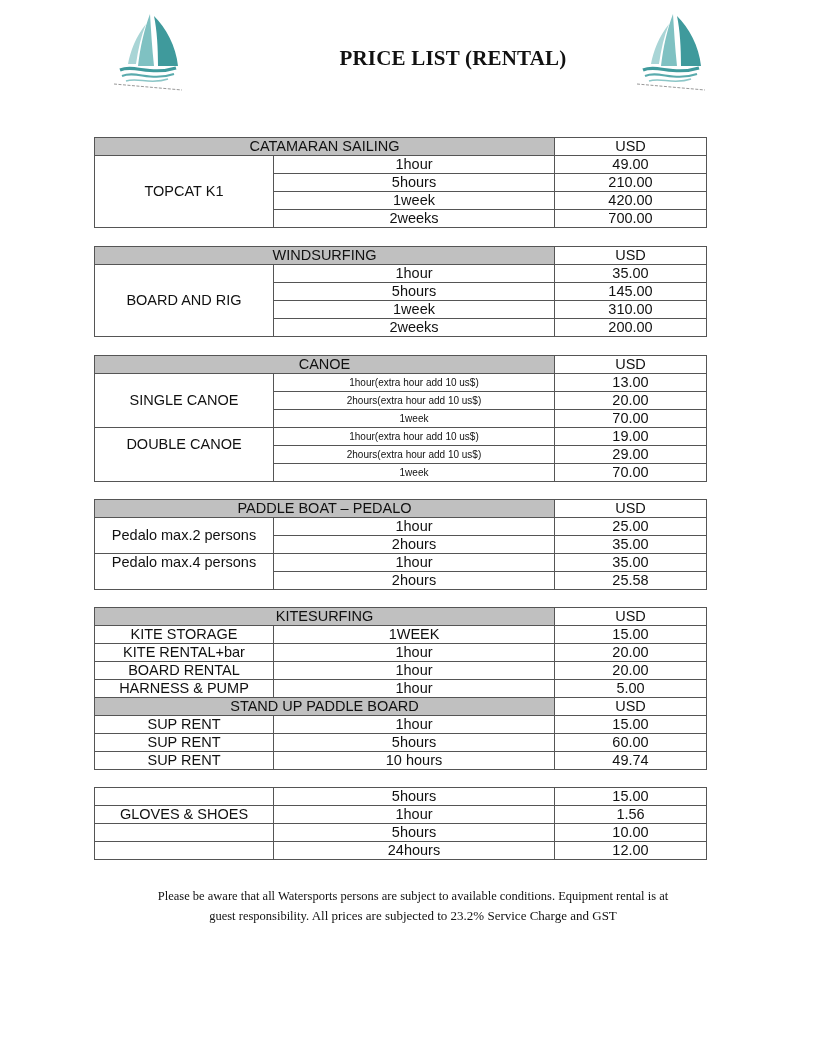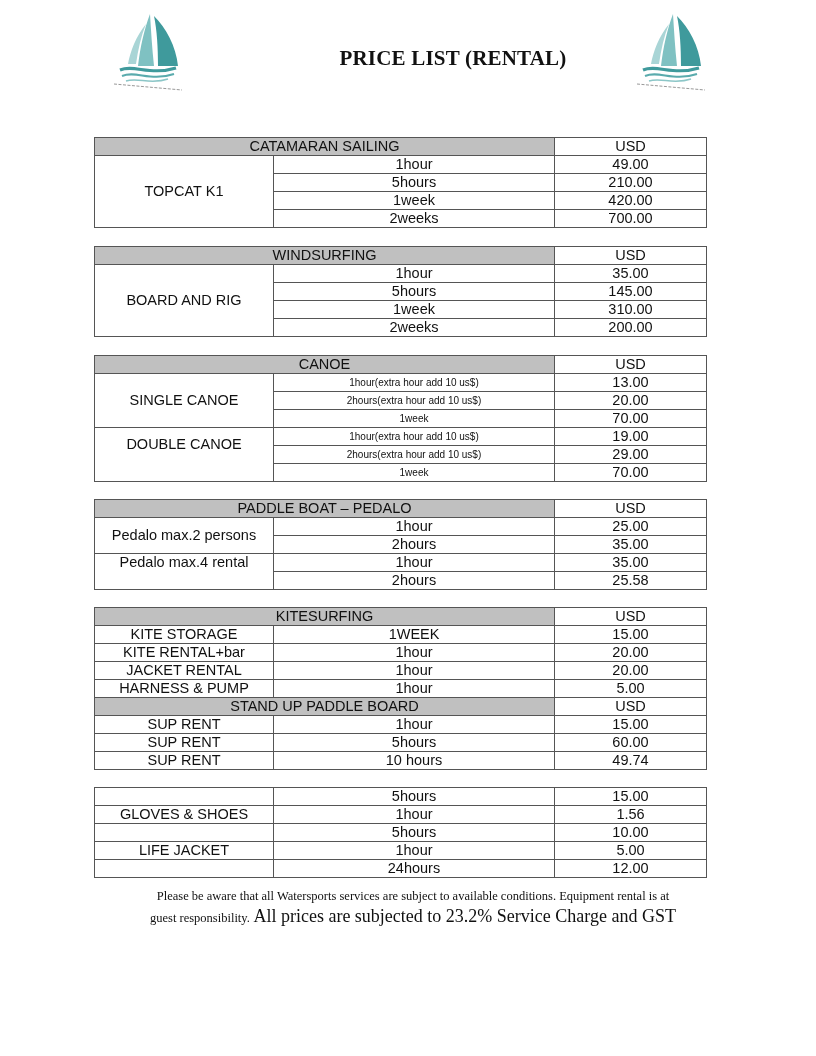--- a/index.html
+++ b/index.html
@@ -9,21 +9,21 @@
   .logo-right { left: 633px; }
   .title { position: absolute; top: 46px; left: 0; width: 816px; text-align: center; font-family: "Liberation Serif", serif; font-weight: bold; font-size: 21px; letter-spacing: 0.2px; padding-left: 45px; }
   table.pl { position: absolute; left: 94px; border-collapse: collapse; table-layout: fixed; width: 612px; font-family: Liberation Sans, sans-serif; font-size: 14.5px; margin-top: 26px; }
   table.pl td { border: 1px solid #555; height: 17px; padding: 0; text-align: center; line-height: 17px; white-space: nowrap; overflow: hidden; }
   table.pl col.c1 { width: 179px; }
   table.pl col.c2 { width: 281px; }
   table.pl col.c3 { width: 152px; }
   td.hdr { background: #c0c0c0; }
   td.small { font-size: 10px; border-radius: 9px; }
   .note { position: absolute; left: 107px; width: 612px; top: 886px; text-align: center; font-family: "Liberation Serif", serif; font-size: 12.5px; line-height: 20px; }
-  .note .big { font-size: 18px; }
+  .note .big { font-size: 13px; }
 </style>
 </head>
 <body>
 
 <svg class="logo logo-left" viewBox="0 0 76 82">
   <path d="M40 4 C34 20 30 38 28 56 L44 56 C42 38 41 20 40 4 Z" fill="#7fc1c2"></path>
   <path d="M44 6 C56 18 66 36 68 56 L48 56 C48 38 47 20 44 6 Z" fill="#3f9a9c"></path>
   <path d="M36 14 C26 26 20 42 18 54 L26 54 C28 40 31 26 36 14 Z" fill="#a9d5d6"></path>
   <path d="M10 60 C24 54 40 66 66 58" stroke="#3f9a9c" stroke-width="3" fill="none"></path>
   <path d="M12 66 C26 60 40 72 64 64" stroke="#5aabad" stroke-width="2" fill="none"></path>
@@ -158,21 +158,21 @@
   <tr>
     <td rowspan="2">Pedalo max.2 persons</td>
     <td>1hour</td>
     <td>25.00</td>
   </tr>
   <tr>
     <td>2hours</td>
     <td>35.00</td>
   </tr>
   <tr>
-    <td rowspan="2" style="vertical-align:top">Pedalo max.4 rental</td>
+    <td rowspan="2" style="vertical-align:top">Pedalo max.4 persons</td>
     <td>1hour</td>
     <td>35.00</td>
   </tr>
   <tr>
     <td>2hours</td>
     <td>25.58</td>
   </tr>
 </tbody>
   </table>
 
@@ -191,21 +191,21 @@
     <td>KITE STORAGE</td>
     <td>1WEEK</td>
     <td>15.00</td>
   </tr>
   <tr>
     <td>KITE RENTAL+bar</td>
     <td>1hour</td>
     <td>20.00</td>
   </tr>
   <tr>
-    <td>JACKET RENTAL</td>
+    <td>BOARD RENTAL</td>
     <td>1hour</td>
     <td>20.00</td>
   </tr>
   <tr>
     <td>HARNESS &amp; PUMP</td>
     <td>1hour</td>
     <td>5.00</td>
   </tr>
   <tr>
     <td class="hdr" colspan="2">STAND UP PADDLE BOARD</td>
@@ -245,28 +245,23 @@
     <td>GLOVES &amp; SHOES</td>
     <td>1hour</td>
     <td>1.56</td>
   </tr>
   <tr>
     <td></td>
     <td>5hours</td>
     <td>10.00</td>
   </tr>
   <tr>
-    <td>LIFE JACKET</td>
-    <td>1hour</td>
-    <td>5.00</td>
-  </tr>
-  <tr>
     <td></td>
     <td>24hours</td>
     <td>12.00</td>
   </tr>
 </tbody>
   </table>
 
 <div class="note">
-  <div>Please be aware that all Watersports services are subject to available conditions. Equipment rental is at</div>
+  <div>Please be aware that all Watersports persons are subject to available conditions. Equipment rental is at</div>
   <div><span>guest responsibility.</span><span class="big"> All prices are subjected to 23.2% Service Charge and GST</span></div>
 </div>
 
 </body></html>

